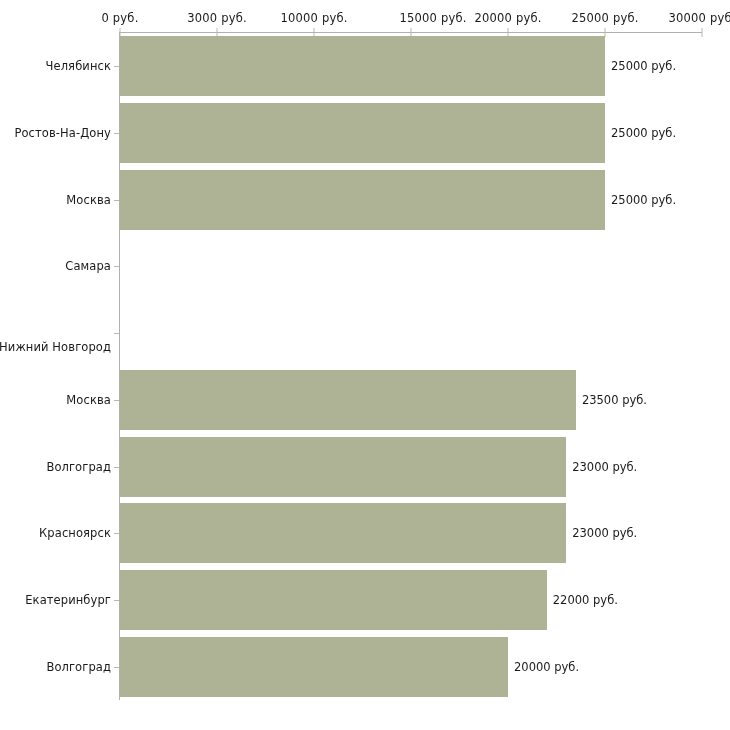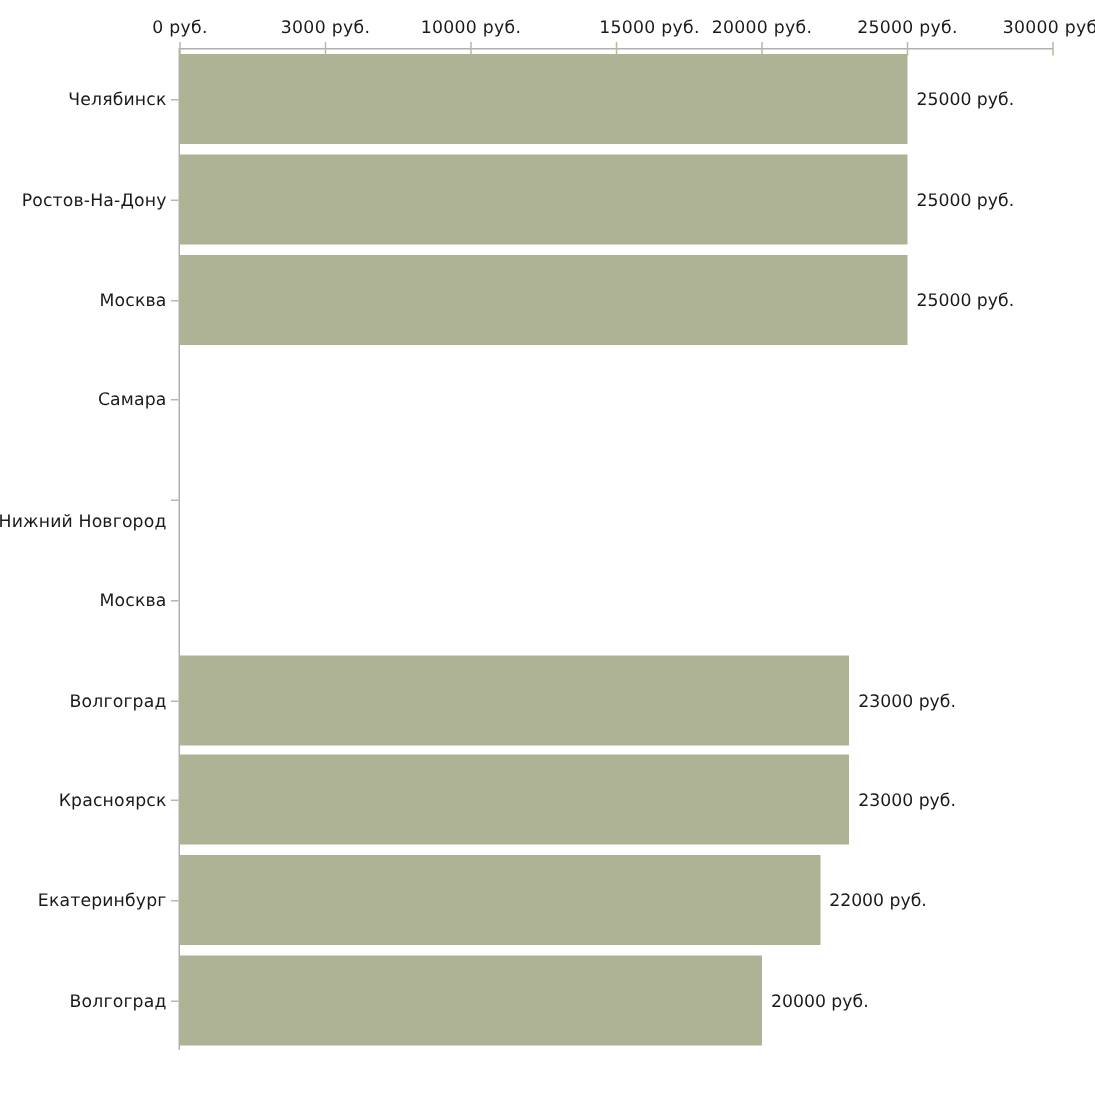--- a/index.html
+++ b/index.html
@@ -166,20 +166,24 @@
         <div class="bar-value-label" style="left: 485px;">25000 руб.</div>
       </div>
       <div class="bar-row" style="top: 70.05px; height: 60px; width: 582px;">
         <div class="bar" style="width: 485px; background: rgb(175, 179, 149);"></div>
         <div class="bar-value-label" style="left: 485px;">25000 руб.</div>
       </div>
       <div class="bar-row" style="top: 136.75px; height: 60px; width: 582px;">
         <div class="bar" style="width: 485px; background: rgb(175, 179, 149);"></div>
         <div class="bar-value-label" style="left: 485px;">25000 руб.</div>
       </div>
+      <div class="bar-row" style="top: 336.85px; height: 60px; width: 582px;">
+        <div class="bar" style="width: 455.9px; background: rgb(175, 179, 149);"></div>
+        <div class="bar-value-label" style="left: 455.9px;">23500 руб.</div>
+      </div>
       <div class="bar-row" style="top: 403.55px; height: 60px; width: 582px;">
         <div class="bar" style="width: 446.2px; background: rgb(175, 179, 149);"></div>
         <div class="bar-value-label" style="left: 446.2px;">23000 руб.</div>
       </div>
       <div class="bar-row" style="top: 470.25px; height: 60px; width: 582px;">
         <div class="bar" style="width: 446.2px; background: rgb(175, 179, 149);"></div>
         <div class="bar-value-label" style="left: 446.2px;">23000 руб.</div>
       </div>
       <div class="bar-row" style="top: 536.95px; height: 60px; width: 582px;">
         <div class="bar" style="width: 426.8px; background: rgb(175, 179, 149);"></div>

